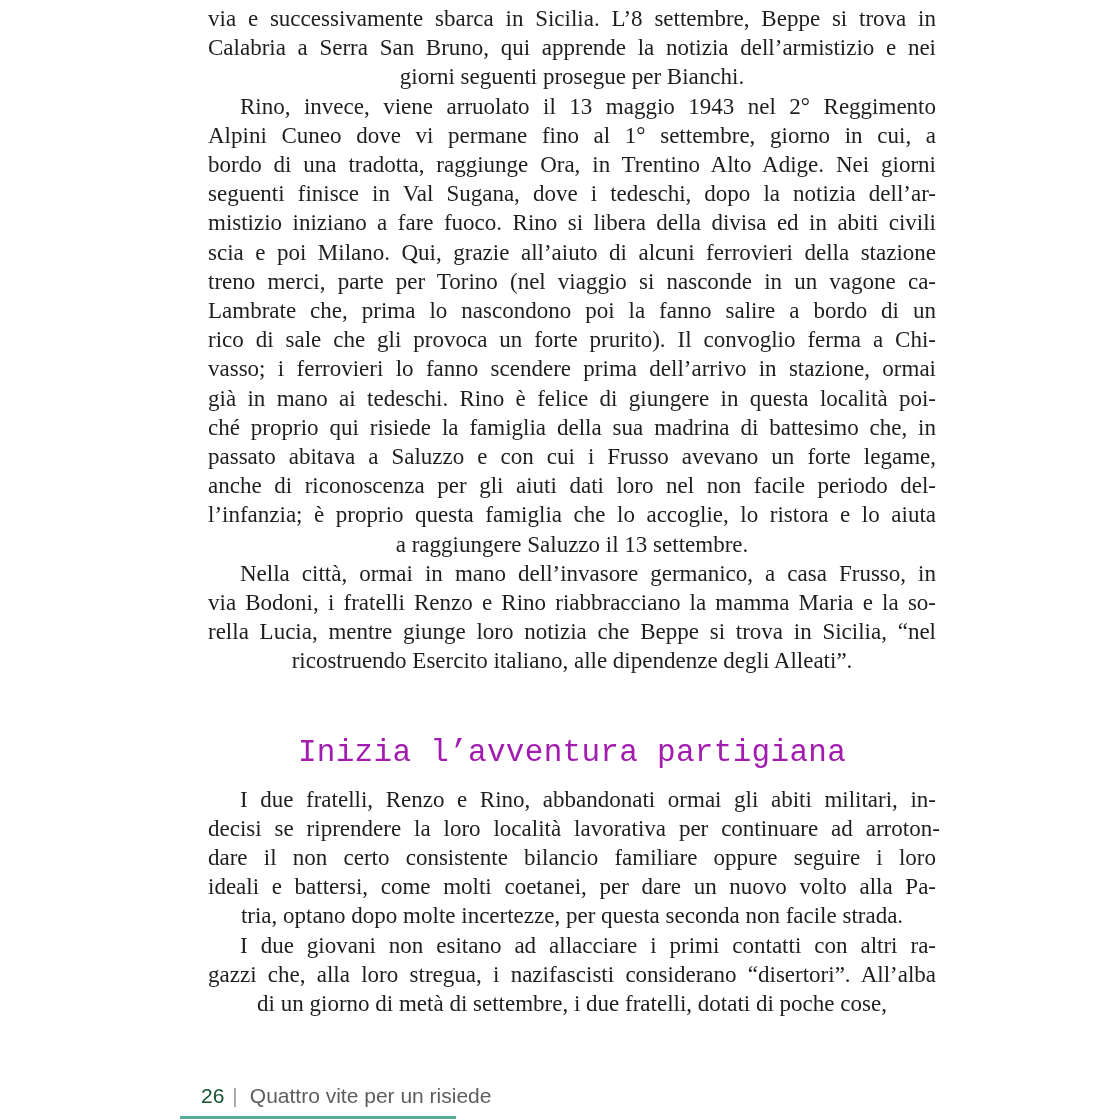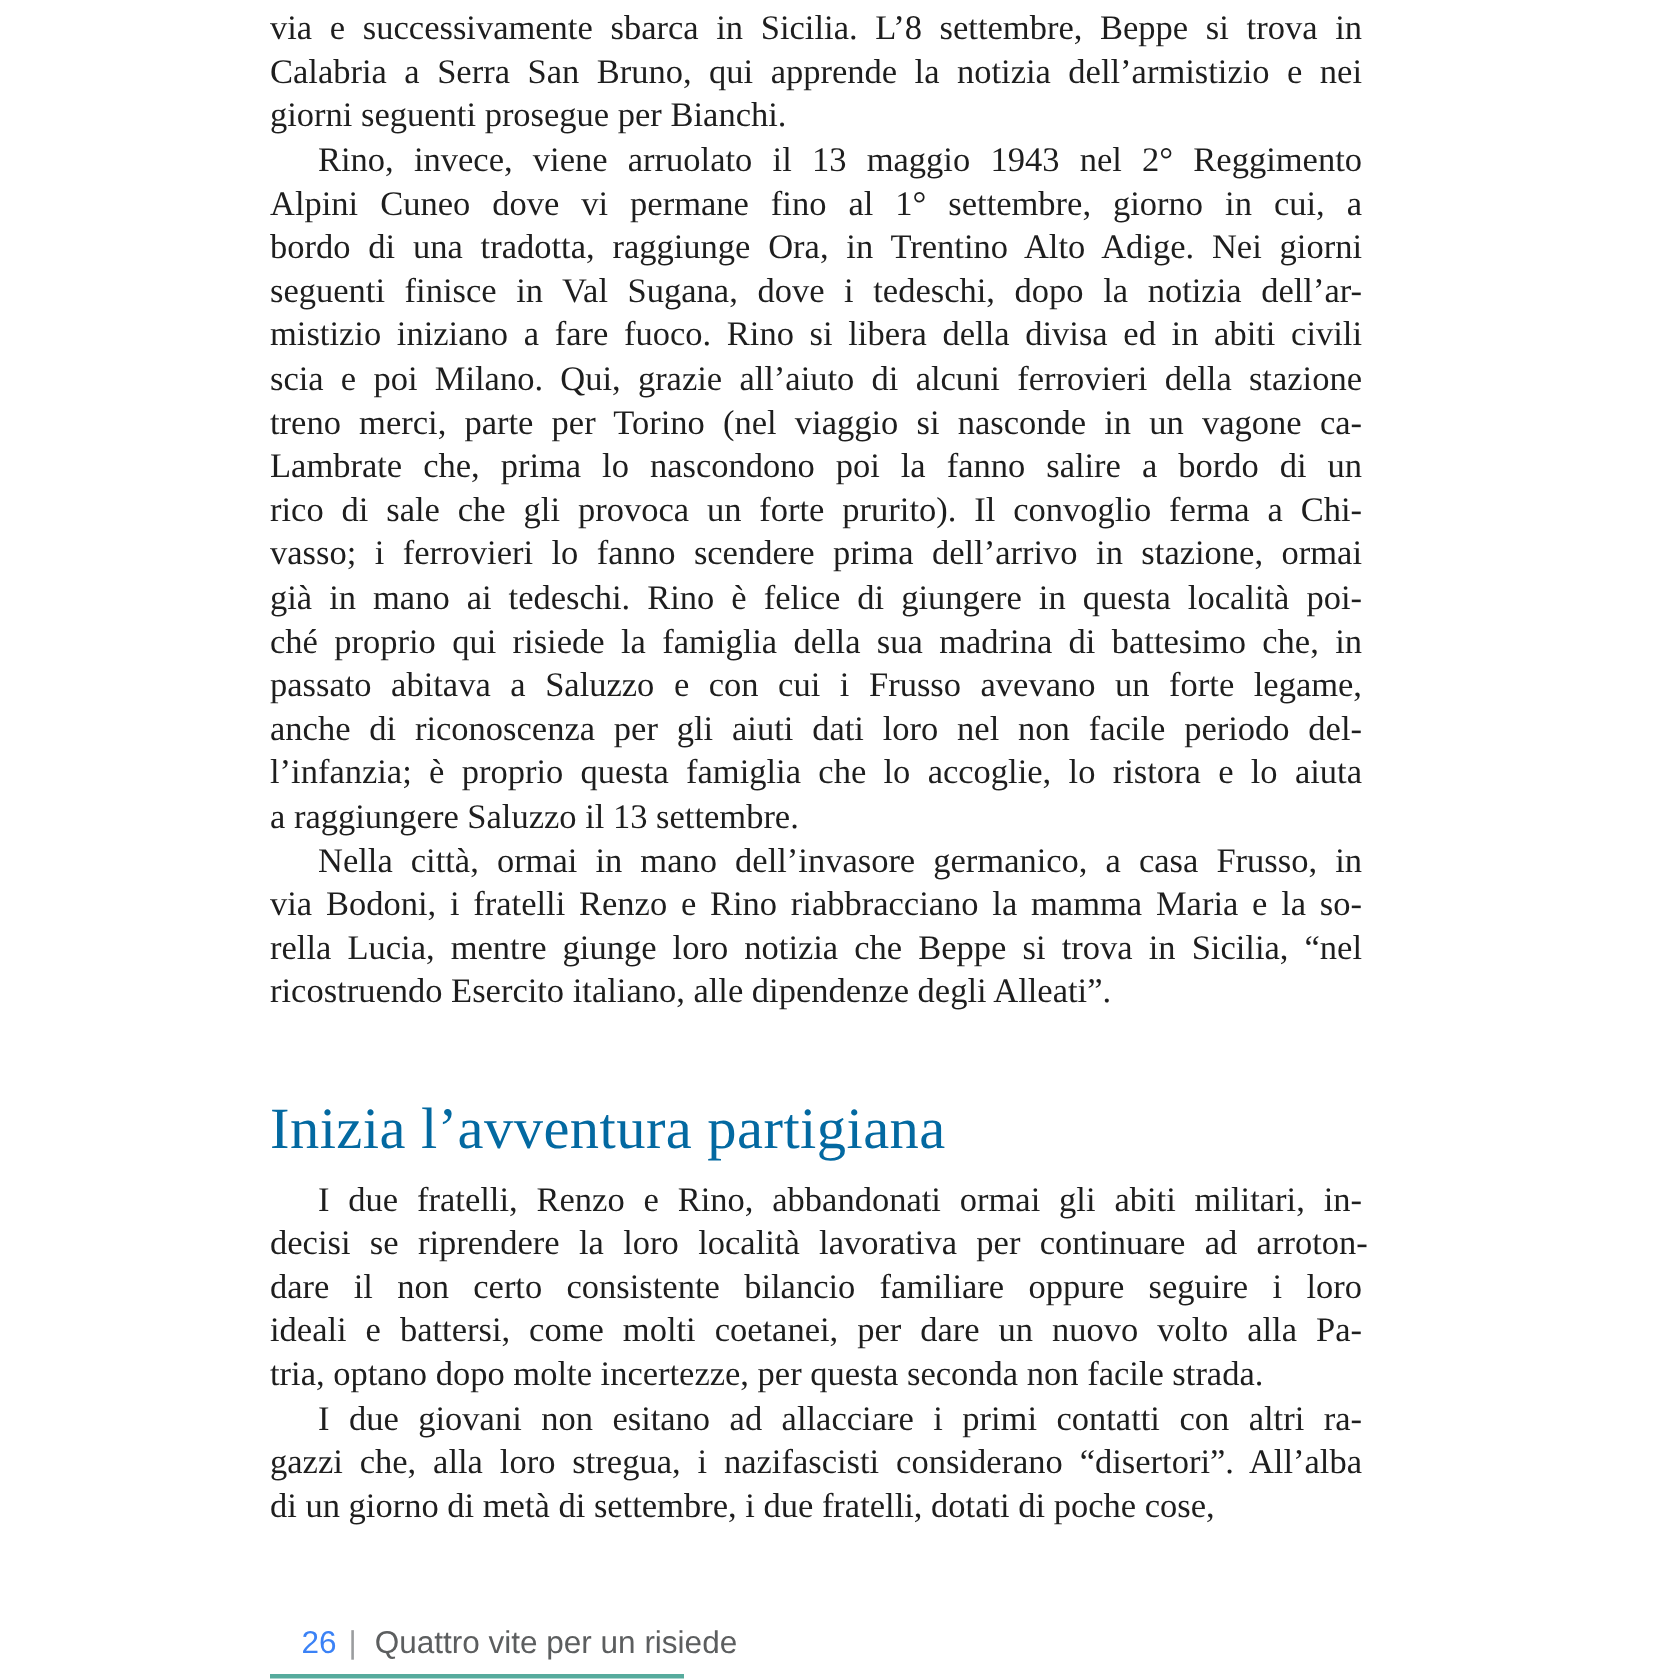--- a/index.html
+++ b/index.html
@@ -10,56 +10,57 @@
   .page {
     position: relative;
     width: 1120px;
     height: 1120px;
     background: #ffffff;
     overflow: hidden;
     font-family: "Liberation Serif", "DejaVu Serif", serif;
   }
   .page-body {
     position: absolute;
-    left: 180px;
+    left: 208px;
     top: 4px;
     width: 728px;
     color: #1e1e1e;
     font-size: 23px;
     line-height: 29.2px;
+    text-align: center;
   }
   .para { margin: 0; padding: 0; }
   .line {
     width: 728px;
     box-sizing: border-box;
     white-space: nowrap;
     overflow: visible;
   }
   .line > span { white-space: nowrap; }
   .section-heading {
-    font-family: Liberation Serif, serif;
+    font-family: Liberation Mono, monospace;
     font-weight: 400;
-    font-size: 39px;
+    font-size: 31px;
     line-height: 40px;
-    color: #0369a1;
+    color: #a21caf;
     letter-spacing: 0.3px;
     margin-top: 57px;
     margin-bottom: 12px;
   }
   .page-footer {
     position: absolute;
     left: 201px;
     top: 1084px;
     display: flex;
     align-items: baseline;
     font-family: "Liberation Sans", "DejaVu Sans", sans-serif;
     font-size: 21px;
     color: #5c5e5f;
   }
-  .page-footer .page-num { color: #3b82f6; }
+  .page-footer .page-num { color: #14532d; }
   .page-footer .sep {
     margin: 0 12px 0 8px;
     color: #9a9c9e;
     font-weight: 300;
   }
   .footer-rule {
     position: absolute;
     left: 180px;
     top: 1116px;
     width: 276px;

